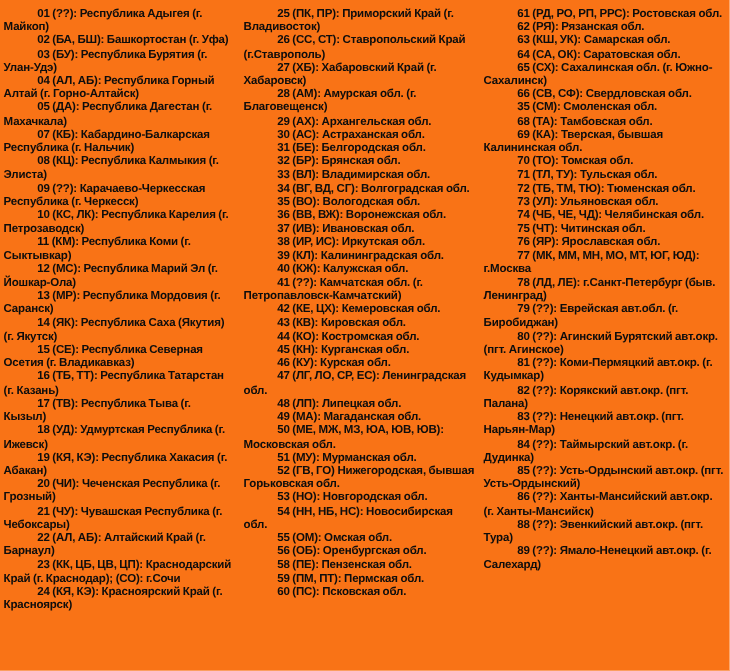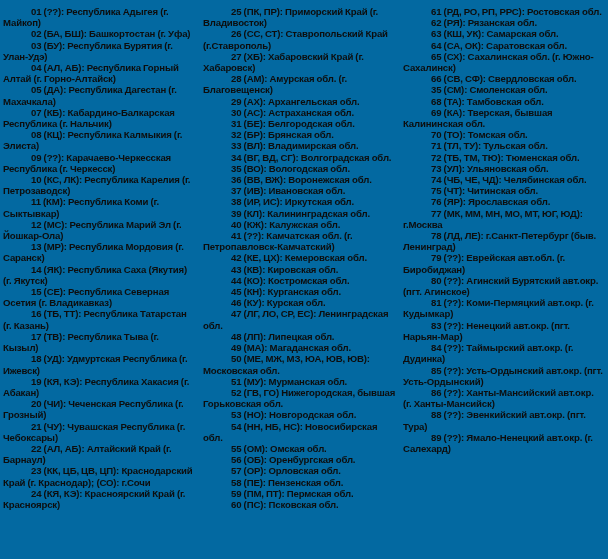--- a/index.html
+++ b/index.html
@@ -8,21 +8,21 @@
     background: #ffffff;
   }
   body {
     width: 608px;
     height: 559px;
     overflow: hidden;
   }
   .page {
     width: 608px;
     height: 559px;
-    background: #0369a1;
+    background: #f97316;
     display: flex;
     box-sizing: border-box;
     padding-top: 6px;
   }
   .col {
     box-sizing: border-box;
     padding: 0 4px 0 3px;
     color: #0d0d0d;
     font-family: "Liberation Sans", sans-serif;
     font-weight: bold;
@@ -95,21 +95,20 @@
       <p class="entry">47 (ЛГ, ЛО, СР, ЕС): Ленинградская обл.</p>
       <p class="entry">48 (ЛП): Липецкая обл.</p>
       <p class="entry">49 (МА): Магаданская обл.</p>
       <p class="entry">50 (МЕ, МЖ, МЗ, ЮА, ЮВ, ЮВ): Московская обл.</p>
       <p class="entry">51 (МУ): Мурманская обл.</p>
       <p class="entry">52 (ГВ, ГО) Нижегородская, бывшая Горьковская обл.</p>
       <p class="entry">53 (НО): Новгородская обл.</p>
       <p class="entry">54 (НН, НБ, НС): Новосибирская обл.</p>
       <p class="entry">55 (ОМ): Омская обл.</p>
       <p class="entry">56 (ОБ): Оренбургская обл.</p>
-      <p class="entry">57 (ОР): Орловская обл.</p>
       <p class="entry">58 (ПЕ): Пензенская обл.</p>
       <p class="entry">59 (ПМ, ПТ): Пермская обл.</p>
       <p class="entry">60 (ПС): Псковская обл.</p>
     </div>
   <div class="col col-3">
       <p class="entry">61 (РД, РО, РП, РРС): Ростовская обл.</p>
       <p class="entry">62 (РЯ): Рязанская обл.</p>
       <p class="entry">63 (КШ, УК): Самарская обл.</p>
       <p class="entry">64 (СА, ОК): Саратовская обл.</p>
       <p class="entry">65 (СХ): Сахалинская обл. (г. Южно-Сахалинск)</p>
@@ -122,20 +121,21 @@
       <p class="entry">72 (ТБ, ТМ, ТЮ): Тюменская обл.</p>
       <p class="entry">73 (УЛ): Ульяновская обл.</p>
       <p class="entry">74 (ЧБ, ЧЕ, ЧД): Челябинская обл.</p>
       <p class="entry">75 (ЧТ): Читинская обл.</p>
       <p class="entry">76 (ЯР): Ярославская обл.</p>
       <p class="entry">77 (МК, ММ, МН, МО, МТ, ЮГ, ЮД): г.Москва</p>
       <p class="entry">78 (ЛД, ЛЕ): г.Санкт-Петербург (быв. Ленинград)</p>
       <p class="entry">79 (??): Еврейская авт.обл. (г. Биробиджан)</p>
       <p class="entry">80 (??): Агинский Бурятский авт.окр. (пгт. Агинское)</p>
       <p class="entry">81 (??): Коми-Пермяцкий авт.окр. (г. Кудымкар)</p>
+      <p class="entry">82 (??): Корякский авт.окр. (пгт. Палана)</p>
       <p class="entry">83 (??): Ненецкий авт.окр. (пгт. Нарьян-Мар)</p>
       <p class="entry">84 (??): Таймырский авт.окр. (г. Дудинка)</p>
       <p class="entry">85 (??): Усть-Ордынский авт.окр. (пгт. Усть-Ордынский)</p>
       <p class="entry">86 (??): Ханты-Мансийский авт.окр. (г. Ханты-Мансийск)</p>
       <p class="entry">88 (??): Эвенкийский авт.окр. (пгт. Тура)</p>
       <p class="entry">89 (??): Ямало-Ненецкий авт.окр. (г. Салехард)</p>
     </div>
 </div>
 
 </body></html>

